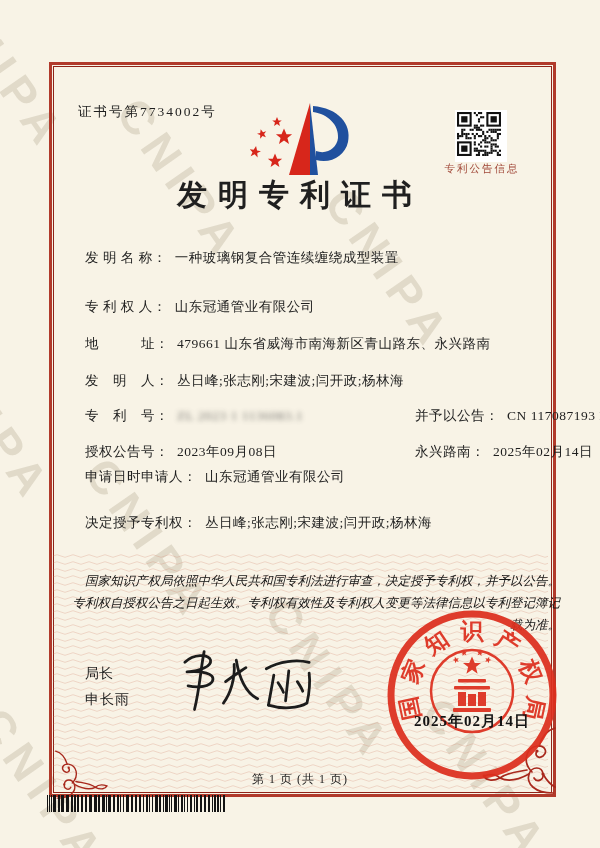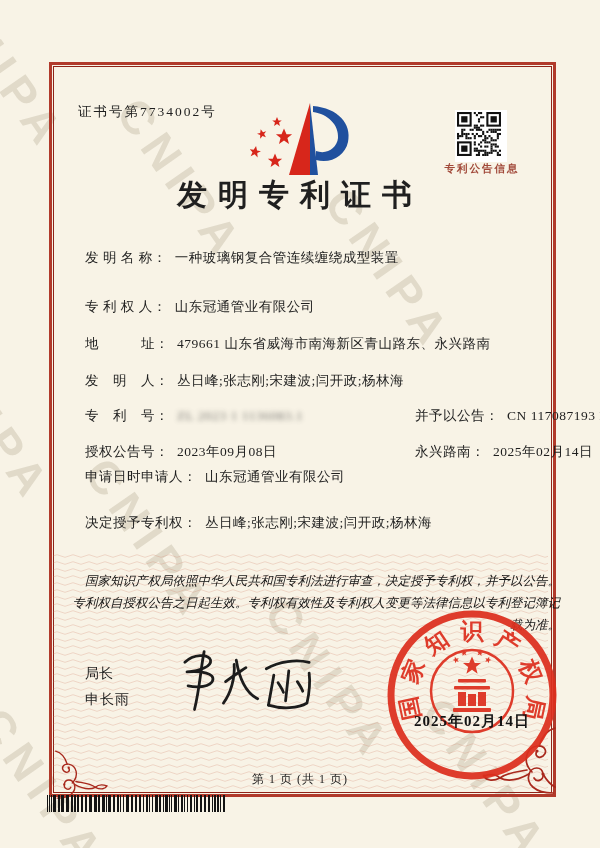--- a/index.html
+++ b/index.html
@@ -14,21 +14,21 @@
   
   #frame{position:absolute;left:49px;top:62px;width:501px;height:729px;
          border:3px solid #b13a2b;z-index:2;}
   #frame-inner{position:absolute;inset:1px;border:1px solid #8f2318;}
   #waves{position:absolute;left:53px;top:552px;width:495px;height:238px;z-index:2;}
   
   .cert-no{left:78px;top:103px;font-size:13.5px;letter-spacing:2px;z-index:4;}
   #logo{left:250px;top:97px;width:112px;height:86px;z-index:4;}
   .qr-box{left:455px;top:110px;width:48px;height:48px;background:#fff;padding:2px;z-index:4;}
   .qr-caption{left:438px;top:162px;width:88px;text-align:center;font-size:10.5px;
-              color:#a1493a;letter-spacing:2px;font-weight:bold;z-index:4;}
+              color:#a1493a;letter-spacing:2px;font-weight:normal;z-index:4;}
   .title{left:0;top:175px;width:600px;text-align:center;font-size:30px;font-weight:bold;
          letter-spacing:11px;z-index:4;}
   .row{position:absolute;left:85px;font-size:13.5px;letter-spacing:.5px;z-index:4;white-space:nowrap;}
   .row .lab{margin-right:8px;}
   .col2{position:absolute;left:330px;top:0;}
   .blurred{filter:blur(2.6px);opacity:.7;color:#444;}
   .legal{position:absolute;left:55px;top:570px;width:490px;text-align:right;
          font-size:12.5px;font-style:italic;line-height:22px;z-index:4;color:#141414;margin-left:15px;}
   .signer-title{left:85px;top:665px;font-size:14px;z-index:5;}
   .signer-name{left:85px;top:691px;font-size:14px;letter-spacing:1px;z-index:5;}

